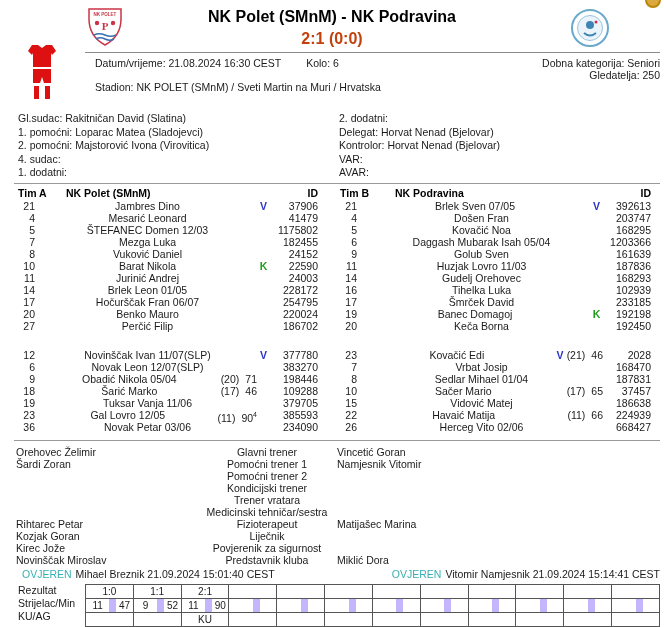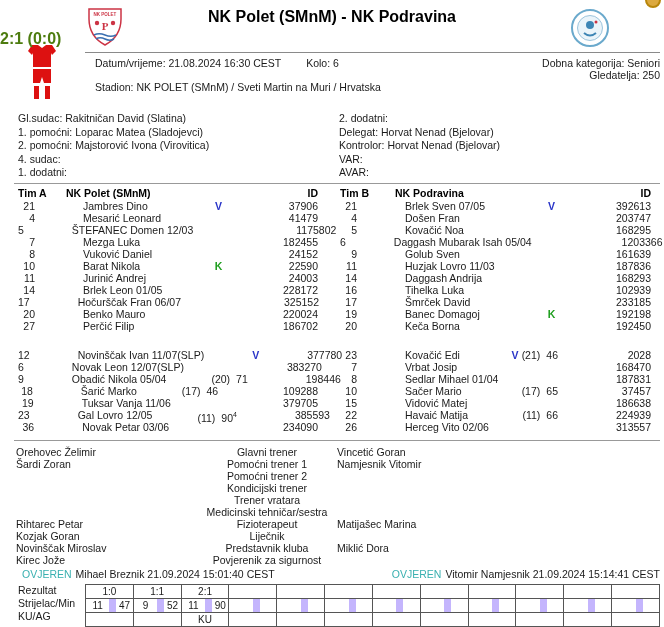--- a/index.html
+++ b/index.html
@@ -5,21 +5,21 @@
   html,body{margin:0;padding:0;background:#fff;}
   .page{position:relative;width:664px;height:627px;background:#fff;overflow:hidden;
         font-family:"Liberation Sans",sans-serif;font-size:10.5px;color:#1a1a1a;}
   
   .kit{position:absolute;left:28px;top:44px;}
   .crest-home{position:absolute;left:86px;top:6px;}
   .crest-away{position:absolute;left:570px;top:8px;}
   .gold-dot{position:absolute;left:645px;top:-8px;width:16px;height:16px;border-radius:50%;
             background:#dca93f;border:2px solid #b8860b;box-sizing:border-box;}
   .title{position:absolute;left:0;right:0;top:8px;text-align:center;font-size:16px;font-weight:bold;color:#000;}
-  .score{position:absolute;left:0;right:0;top:30px;text-align:left;font-size:16px;font-weight:bold;color:#4d7c0f;}
+  .score{position:absolute;left:0;right:0;top:30px;text-align:center;font-size:16px;font-weight:bold;color:#c2410c;}
   
   .info{position:absolute;left:85px;top:52px;right:4px;height:46px;border-top:1px solid #8a8a8a;}
   .i-dt{position:absolute;left:10px;top:4px;width:200px;line-height:12px;}
   .i-round{position:absolute;left:0;top:4px;width:475px;text-align:center;}
   .i-right{position:absolute;right:0;top:4px;text-align:right;line-height:12px;}
   .i-stad{position:absolute;left:10px;top:28px;white-space:nowrap;}
   
   .officials{position:absolute;left:18px;right:4px;top:112px;display:flex;}
   .off-col{width:322px;}
   .off-col div{line-height:13.5px;white-space:nowrap;}
@@ -27,23 +27,23 @@
   .sep2{position:absolute;left:14px;right:4px;top:440px;border-top:1px solid #999;}
   
   .half{position:absolute;top:187px;}
   .half-a{left:18px;width:300px;}
   .half-b{left:340px;width:311px;}
   .t-head{display:flex;height:13px;line-height:13px;font-weight:bold;color:#000;}
   .t-label{width:48px;}
   .half-b .t-label{width:55px;}
   .t-name{flex:1;}
   .t-id{width:48px;text-align:right;}
-  .p-row{display:flex;height:12px;line-height:12px;white-space:nowrap;gap:45px;}
+  .p-row{display:flex;height:12px;line-height:12px;white-space:nowrap;}
   .p-num{width:17px;text-align:right;}
-  .p-name{flex:1;padding-left:3px;overflow:visible;}
+  .p-name{flex:1;padding-left:3px;overflow:visible;text-align:center;}
   .p-zone{margin-left:auto;display:flex;align-items:baseline;}
   .p-badge{width:13px;text-align:center;font-weight:bold;}
   .p-badge.bv{color:#2a35c8;}
   .p-badge.bk{color:#1e9e1e;}
   .p-subfrom{}
   .p-submin{margin-left:6px;}
   .p-submin sup{font-size:7px;}
   .p-id{width:48px;text-align:right;}
   .subs{margin-top:17px;}
   
@@ -201,21 +201,21 @@
             <span class="p-badge"></span>
           </span>
           <span class="p-id">228172</span>
         </div>
         <div class="p-row">
           <span class="p-num">17</span>
           <span class="p-name">Hočurščak Fran 06/07</span>
           <span class="p-zone">
             <span class="p-badge"></span>
           </span>
-          <span class="p-id">325152</span>
+          <span class="p-id">254795</span>
         </div>
         <div class="p-row">
           <span class="p-num">20</span>
           <span class="p-name">Benko Mauro</span>
           <span class="p-zone">
             <span class="p-badge"></span>
           </span>
           <span class="p-id">220024</span>
         </div>
         <div class="p-row">
@@ -332,21 +332,21 @@
           <span class="p-id">161639</span>
         </div>
         <div class="p-row">
           <span class="p-num">11</span>
           <span class="p-name">Huzjak Lovro 11/03</span>
           <span class="p-zone"></span>
           <span class="p-id">187836</span>
         </div>
         <div class="p-row">
           <span class="p-num">14</span>
-          <span class="p-name">Daggash Andrija</span>
+          <span class="p-name">Gudelj Orehovec</span>
           <span class="p-zone"></span>
           <span class="p-id">168293</span>
         </div>
         <div class="p-row">
           <span class="p-num">16</span>
           <span class="p-name">Tihelka Luka</span>
           <span class="p-zone"></span>
           <span class="p-id">102939</span>
         </div>
         <div class="p-row">
@@ -414,21 +414,21 @@
           <span class="p-zone">
             <span class="p-subfrom">(11)</span>
             <span class="p-submin">66</span>
           </span>
           <span class="p-id">224939</span>
         </div>
         <div class="p-row">
           <span class="p-num">26</span>
           <span class="p-name">Herceg Vito 02/06</span>
           <span class="p-zone"></span>
-          <span class="p-id">313557</span>
+          <span class="p-id">668427</span>
         </div>
       </div>
     </div>
 
   <div class="sep2"></div>
 
   <div class="staff">
       <div class="staff-row">
         <span class="s-a">Orehovec Želimir</span>
         <span class="s-role">Glavni trener</span>
@@ -463,28 +463,28 @@
         <span class="s-a">Rihtarec Petar</span>
         <span class="s-role">Fizioterapeut</span>
         <span class="s-b">Matijašec Marina</span>
       </div>
       <div class="staff-row">
         <span class="s-a">Kozjak Goran</span>
         <span class="s-role">Liječnik</span>
         <span class="s-b"></span>
       </div>
       <div class="staff-row">
+        <span class="s-a">Kirec Jože</span>
+        <span class="s-role">Povjerenik za sigurnost</span>
+        <span class="s-b"></span>
+      </div>
+      <div class="staff-row">
         <span class="s-a">Novinščak Miroslav</span>
         <span class="s-role">Predstavnik kluba</span>
         <span class="s-b">Miklić Dora</span>
-      </div>
-      <div class="staff-row">
-        <span class="s-a">Kirec Jože</span>
-        <span class="s-role">Povjerenik za sigurnost</span>
-        <span class="s-b"></span>
       </div>
     </div>
 
   <div class="verif-l">
     <span class="ovj">OVJEREN</span><span>Mihael Breznik 21.09.2024 15:01:40 CEST</span>
   </div>
   <div class="verif-r">
     <span class="ovj">OVJEREN</span><span>Vitomir Namjesnik 21.09.2024 15:14:41 CEST</span>
   </div>
 

